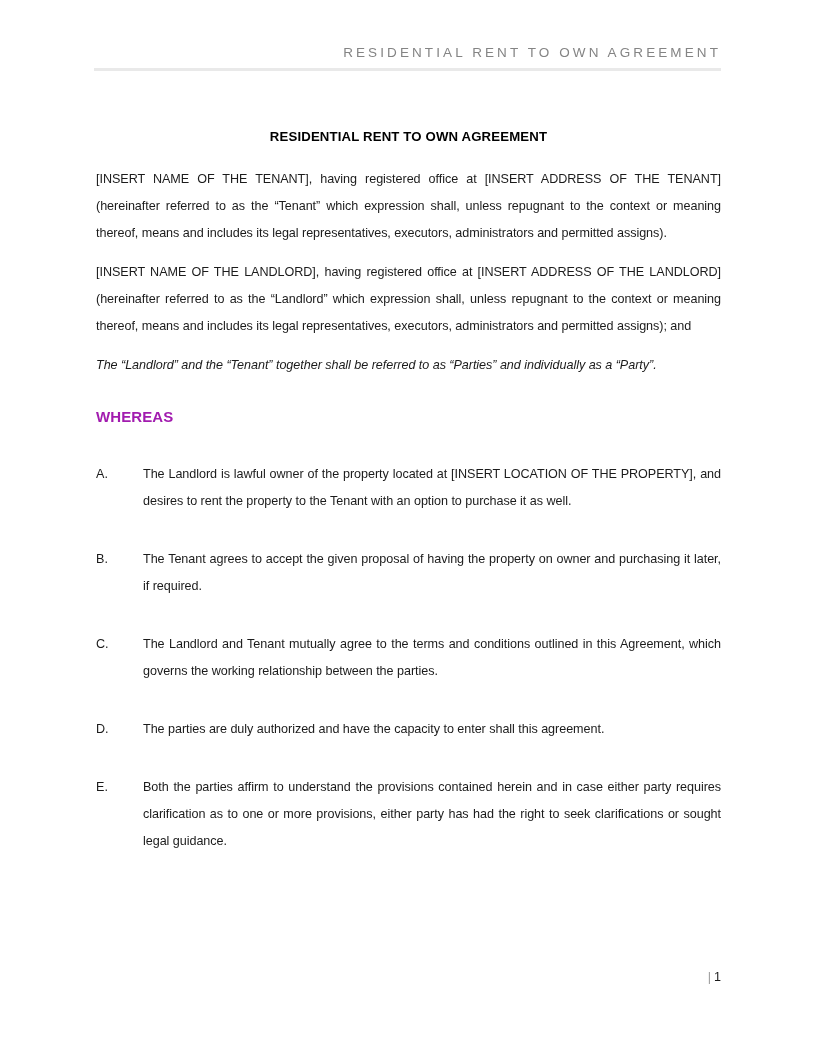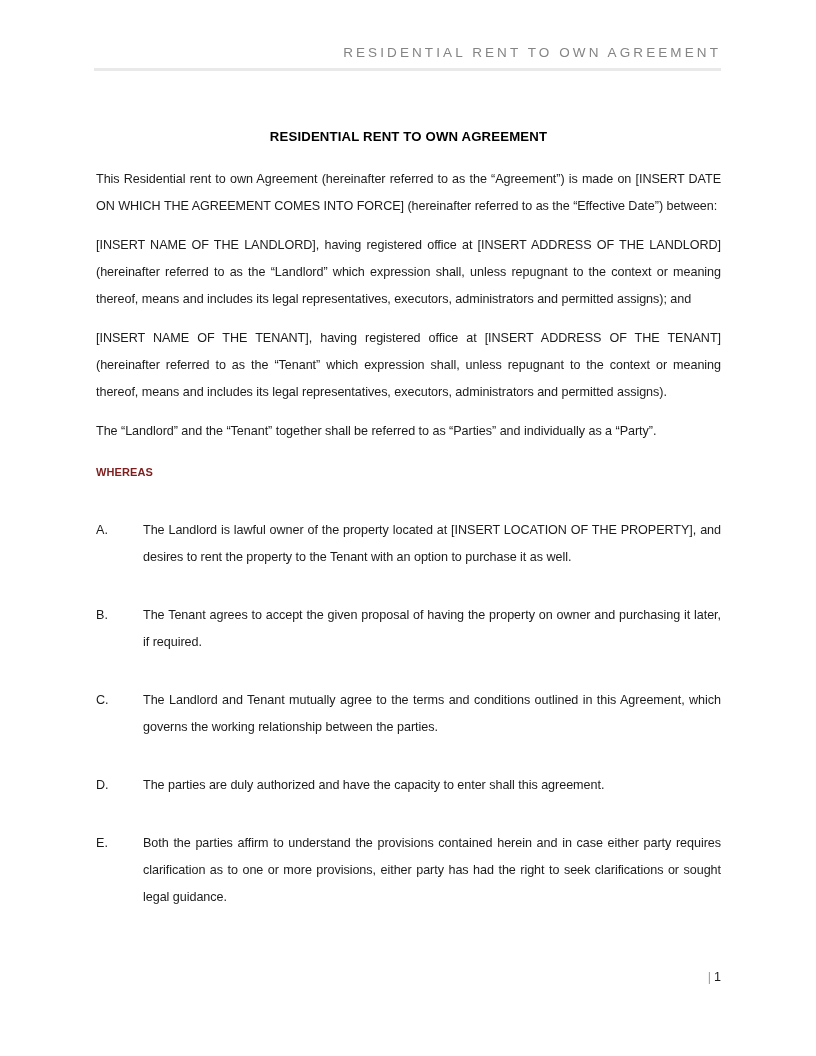--- a/index.html
+++ b/index.html
@@ -69,28 +69,28 @@
 
   p.para {
     margin: 0 0 12px 0;
     text-align: justify;
     text-justify: inter-word;
     font-size: 12.6px;
     line-height: 27px;
     color: #1b1b1b;
     letter-spacing: -0.05px;
   }
-  p.para.last-in-group { margin-bottom: 14px; }
+  p.para.last-in-group { margin-bottom: 24px; font-style: italic; }
 
   .whereas {
     margin: 10px 0 10px 0;
     font-weight: bold;
-    font-size: 11px;
-    line-height: 27px;
-    color: #7f1d1d;
+    font-size: 15px;
+    line-height: 27px;
+    color: #a21caf;
     letter-spacing: 0.1px;
   }
 
   
   ol.alpha-list {
     list-style: none;
     margin: 0 0 0 0;
     padding: 0;
   }
   ol.alpha-list > li {
@@ -150,25 +150,24 @@
 
   <div class="doc-header">
     <span class="doc-header-text">RESIDENTIAL RENT TO OWN AGREEMENT</span>
     <div class="doc-header-rule"></div>
   </div>
 
   <div class="content">
 
     <h1 class="doc-title">RESIDENTIAL RENT TO OWN AGREEMENT</h1>
 
-    <p class="para">This Residential rent to own Agreement (hereinafter referred to as the “Agreement”) is made on [INSERT DATE ON WHICH THE AGREEMENT COMES INTO FORCE] (hereinafter referred to as the “Effective Date”) between:</p>
+
+    <p class="para">[INSERT NAME OF THE TENANT], having registered office at [INSERT ADDRESS OF THE TENANT] (hereinafter referred to as the “Tenant” which expression shall, unless repugnant to the context or meaning thereof, means and includes its legal representatives, executors, administrators and permitted assigns).</p>
 
     <p class="para">[INSERT NAME OF THE LANDLORD], having registered office at [INSERT ADDRESS OF THE LANDLORD] (hereinafter referred to as the “Landlord” which expression shall, unless repugnant to the context or meaning thereof, means and includes its legal representatives, executors, administrators and permitted assigns); and</p>
-
-    <p class="para">[INSERT NAME OF THE TENANT], having registered office at [INSERT ADDRESS OF THE TENANT] (hereinafter referred to as the “Tenant” which expression shall, unless repugnant to the context or meaning thereof, means and includes its legal representatives, executors, administrators and permitted assigns).</p>
 
     <p class="para last-in-group">The “Landlord” and the “Tenant” together shall be referred to as “Parties” and individually as a “Party”.</p>
 
     <div class="whereas">WHEREAS</div>
 
     <ol class="alpha-list">
       <li>
         <span class="marker">A.</span>
         <span class="li-text">The Landlord is lawful owner of the property located at [INSERT LOCATION OF THE PROPERTY], and desires to rent the property to the Tenant with an option to purchase it as well.</span>
       </li>

